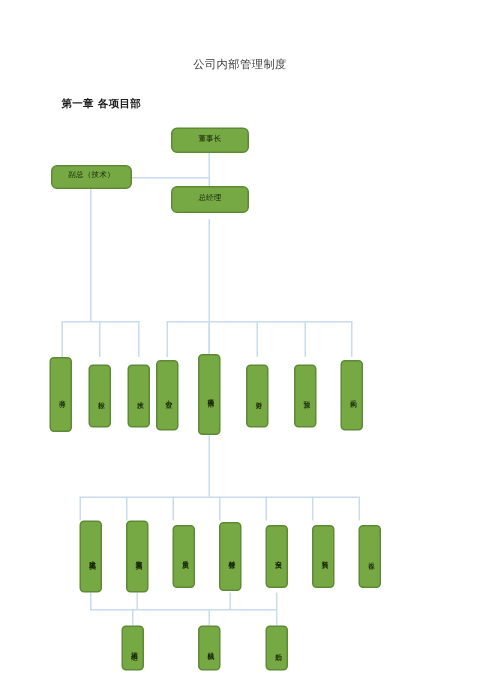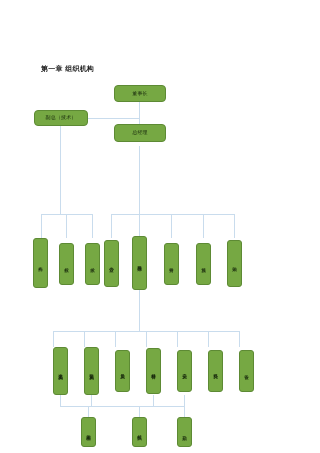--- a/index.html
+++ b/index.html
@@ -79,21 +79,22 @@
     text-orientation: upright;
     white-space: nowrap;
     letter-spacing: 0.4px;
   }
 </style>
 </head>
 <body>
 
 <div id="page">
 
-  <div class="chapter-heading">第一章 组织机构</div>
+  <div class="doc-title">公司内部管理制度</div>
+  <div class="chapter-heading">第一章 各项目部</div>
 
   <div class="line v" style="left:139px; top:102px; height:22px;"></div>
 
   <div class="line h" style="left:88px; top:118px; width:52px;"></div>
 
   <div class="line v" style="left:60px; top:118px; height:96px;"></div>
 
   <div class="line v" style="left:139px; top:146px; height:185px;"></div>
 
   <div class="line h" style="left:41px; top:214px; width:52px;"></div>

